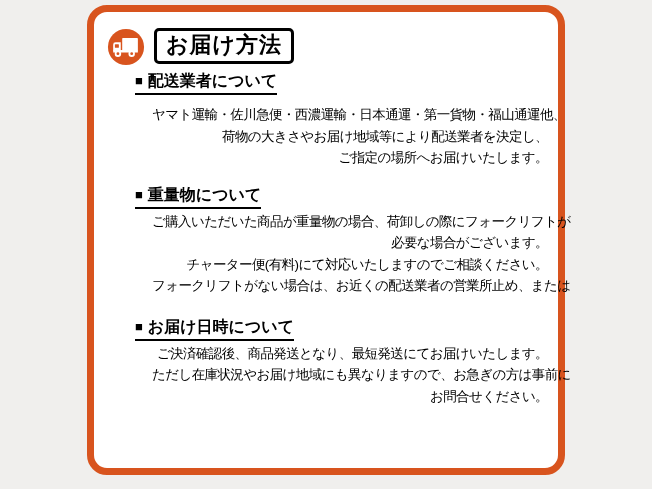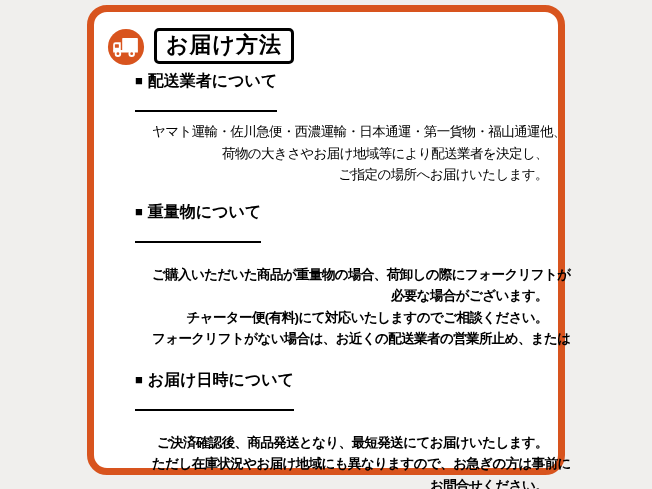--- a/index.html
+++ b/index.html
@@ -51,21 +51,21 @@
   .sections {
     margin-left: 41px;
     margin-right: 10px;
   }
   .section-heading {
     display: inline-block;
     font-size: 16px;
     font-weight: bold;
     line-height: 22px;
     border-bottom: 2px solid #000;
-    padding-bottom: 18px;
+    padding-bottom: 1px;
     white-space: nowrap;
   }
   .section-heading .bullet {
     font-size: 13px;
     margin-right: 5px;
     vertical-align: 1px;
   }
   .section-body {
     margin-left: 17px;
     margin-top: 9px;
@@ -73,21 +73,21 @@
     letter-spacing: -0.6px;
     line-height: 21.5px;
     text-align: right;
   }
   .section-body .line {
     white-space: nowrap;
   }
   #section-1 { margin-top: 4px; }
   #section-2 { margin-top: 15px; }
   #section-3 { margin-top: 19px; }
-  #section-2 .section-body, #section-3 .section-body { margin-top: 21px; font-weight: bold; }
+  #section-2 .section-body, #section-3 .section-body { margin-top: 2px; }
 </style>
 </head>
 <body>
 
 <div class="panel">
 
   <div class="panel-header">
     <span class="truck-badge">
       <svg width="38" height="38" viewBox="0 0 40 40">
         <circle cx="20" cy="20" r="19" fill="#d8541e"></circle>

